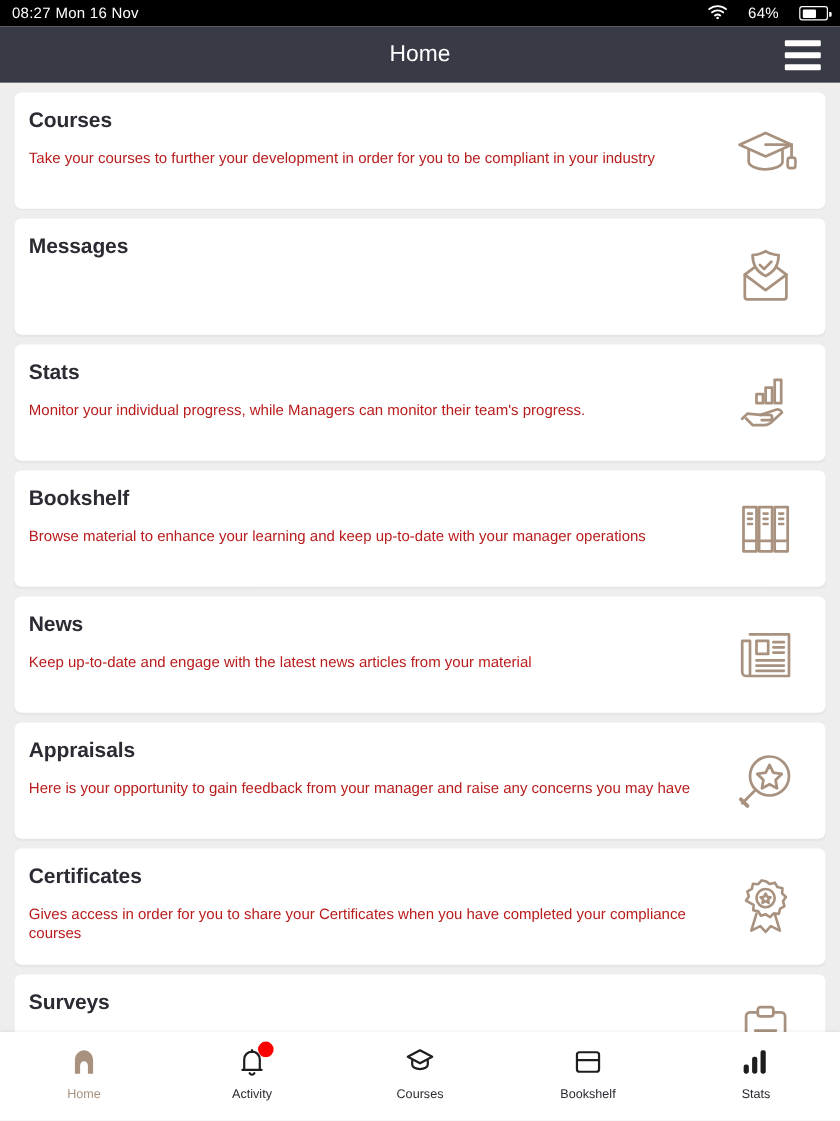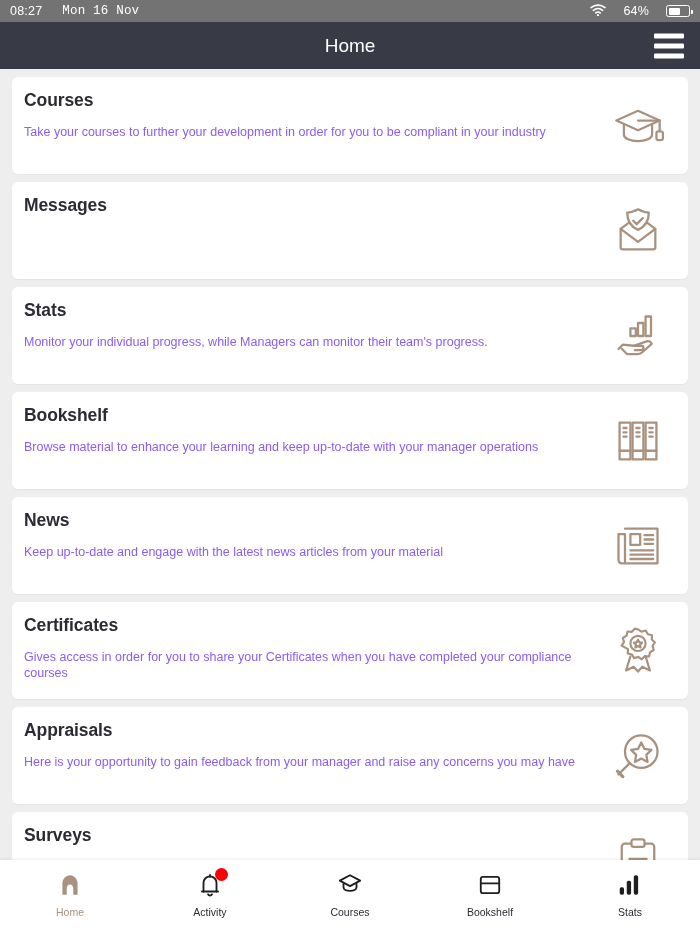--- a/index.html
+++ b/index.html
@@ -6,26 +6,26 @@
   html, body {
     width:700px; height:934px;
     font-family:"Liberation Sans", sans-serif;
     background:#eeeeee;
     overflow:hidden;
   }
   #app { position:relative; width:700px; height:934px; }
 
   
   .statusbar {
-    height:22px; background:#737373; color:#ffffff;
+    height:22px; background:#000000; color:#ffffff;
     display:flex; align-items:center; padding:0 10px;
     font-size:12.5px; letter-spacing:.2px;
   }
   .sb-time { font-weight:400; }
-  .sb-date { margin-left:20px;font-family:Liberation Mono, monospace; }
+  .sb-date { margin-left:4px; }
   .sb-right { margin-left:auto; display:flex; align-items:center; gap:17px; }
   .sb-pct { font-size:12.5px; }
   .wifi { display:block; }
   .battery {
     width:24px; height:12px; border:1.6px solid #ffffff; border-radius:2.5px;
     position:relative; display:flex; align-items:center; padding:1.5px;
   }
   .battery::after{
     content:""; position:absolute; right:-4px; top:3.5px;
     width:2px; height:4px; background:#ffffff; border-radius:0 1px 1px 0;
@@ -54,21 +54,21 @@
     margin:0 12px 8px 12px; height:97px;
     position:relative; padding:13px 16px 0 12px;
     box-shadow:0 1px 1px rgba(0,0,0,.04);
     cursor:pointer;
   }
   .card-title {
     font-size:17.5px; font-weight:bold; color:#2b2b33;
     letter-spacing:-.1px; margin-bottom:13px;
   }
   .card-desc {
-    font-size:12.5px; color:#8b5cf6; line-height:1.3;
+    font-size:12.5px; color:#b91c1c; line-height:1.3;
     max-width:560px; font-weight:400;
   }
   .card-icon {
     position:absolute; right:22px; top:50%; transform:translateY(-50%);
     width:56px; height:56px; display:flex; align-items:center; justify-content:center;
   }
   .card-icon svg { width:52px; height:52px; }
 
   
   .bottomnav {
@@ -189,46 +189,46 @@
         <svg viewBox="0 0 48 48" fill="none" stroke="#a8927f" stroke-width="2.1" stroke-linecap="round" stroke-linejoin="round">
           <path d="M12 8h30v32H9a3 3 0 0 1-3-3V13h6v27"></path>
           <rect x="17" y="13" width="9" height="10"></rect>
           <path d="M30 14h8M30 18h8M30 22h8"></path>
           <path d="M17 28h21M17 32h21M17 36h21"></path>
         </svg>
       </div>
     </div>
 
     <div class="card">
+      <div class="card-title">Appraisals</div>
+      <div class="card-desc">Here is your opportunity to gain feedback from your manager and raise any concerns you may have</div>
+      <div class="card-icon">
+        <svg viewBox="0 0 48 48" fill="none" stroke="#a8927f" stroke-width="2.1" stroke-linecap="round" stroke-linejoin="round">
+          <circle cx="27" cy="20" r="15"></circle>
+          <path d="M27 11.5l2.9 5.9 6.5 1-4.7 4.6 1.1 6.5-5.8-3.1-5.8 3.1 1.1-6.5-4.7-4.6 6.5-1z"></path>
+          <path d="M16.4 30.6L6 41"></path>
+          <path d="M5 38l5 5" stroke-width="3"></path>
+        </svg>
+      </div>
+    </div>
+
+    <div class="card">
       <div class="card-title">Certificates</div>
       <div class="card-desc">Gives access in order for you to share your Certificates when you have completed your compliance courses</div>
       <div class="card-icon">
         <svg viewBox="0 0 48 48" fill="none" stroke="#a8927f" stroke-width="2" stroke-linecap="round" stroke-linejoin="round">
           <path d="M24 4l3.3 2.2 3.8-1.1 2 3.4 3.9.9-.3 4 2.9 2.7-2.2 3.3 1.1 3.8-3.4 2-.9 3.9-4-.3-2.7 2.9-3.3-2.2-3.8 1.1-2-3.4-3.9-.9.3-4L8.9 19l2.2-3.3L10 11.9l3.4-2 .9-3.9 4 .3L21 3.4z"></path>
           <circle cx="24" cy="17" r="7"></circle>
           <path d="M24 13.5l1.2 2.4 2.6.4-1.9 1.8.5 2.6-2.4-1.3-2.4 1.3.5-2.6-1.9-1.8 2.6-.4z"></path>
           <path d="M17 29l-4 13 7-3.5L24 43l4-4.5 7 3.5-4-13"></path>
         </svg>
       </div>
     </div>
 
     <div class="card">
-      <div class="card-title">Appraisals</div>
-      <div class="card-desc">Here is your opportunity to gain feedback from your manager and raise any concerns you may have</div>
-      <div class="card-icon">
-        <svg viewBox="0 0 48 48" fill="none" stroke="#a8927f" stroke-width="2.1" stroke-linecap="round" stroke-linejoin="round">
-          <circle cx="27" cy="20" r="15"></circle>
-          <path d="M27 11.5l2.9 5.9 6.5 1-4.7 4.6 1.1 6.5-5.8-3.1-5.8 3.1 1.1-6.5-4.7-4.6 6.5-1z"></path>
-          <path d="M16.4 30.6L6 41"></path>
-          <path d="M5 38l5 5" stroke-width="3"></path>
-        </svg>
-      </div>
-    </div>
-
-    <div class="card">
       <div class="card-title">Surveys</div>
       <div class="card-desc">Helps your company gauge employee consensus with feedback forms</div>
       <div class="card-icon">
         <svg viewBox="0 0 48 48" fill="none" stroke="#a8927f" stroke-width="2.1" stroke-linecap="round" stroke-linejoin="round">
           <rect x="9" y="8" width="30" height="34" rx="3"></rect>
           <rect x="18" y="4" width="12" height="7" rx="2" fill="#fff"></rect>
           <path d="M16 22h16M16 29h16M16 36h10"></path>
         </svg>
       </div>
     </div>

